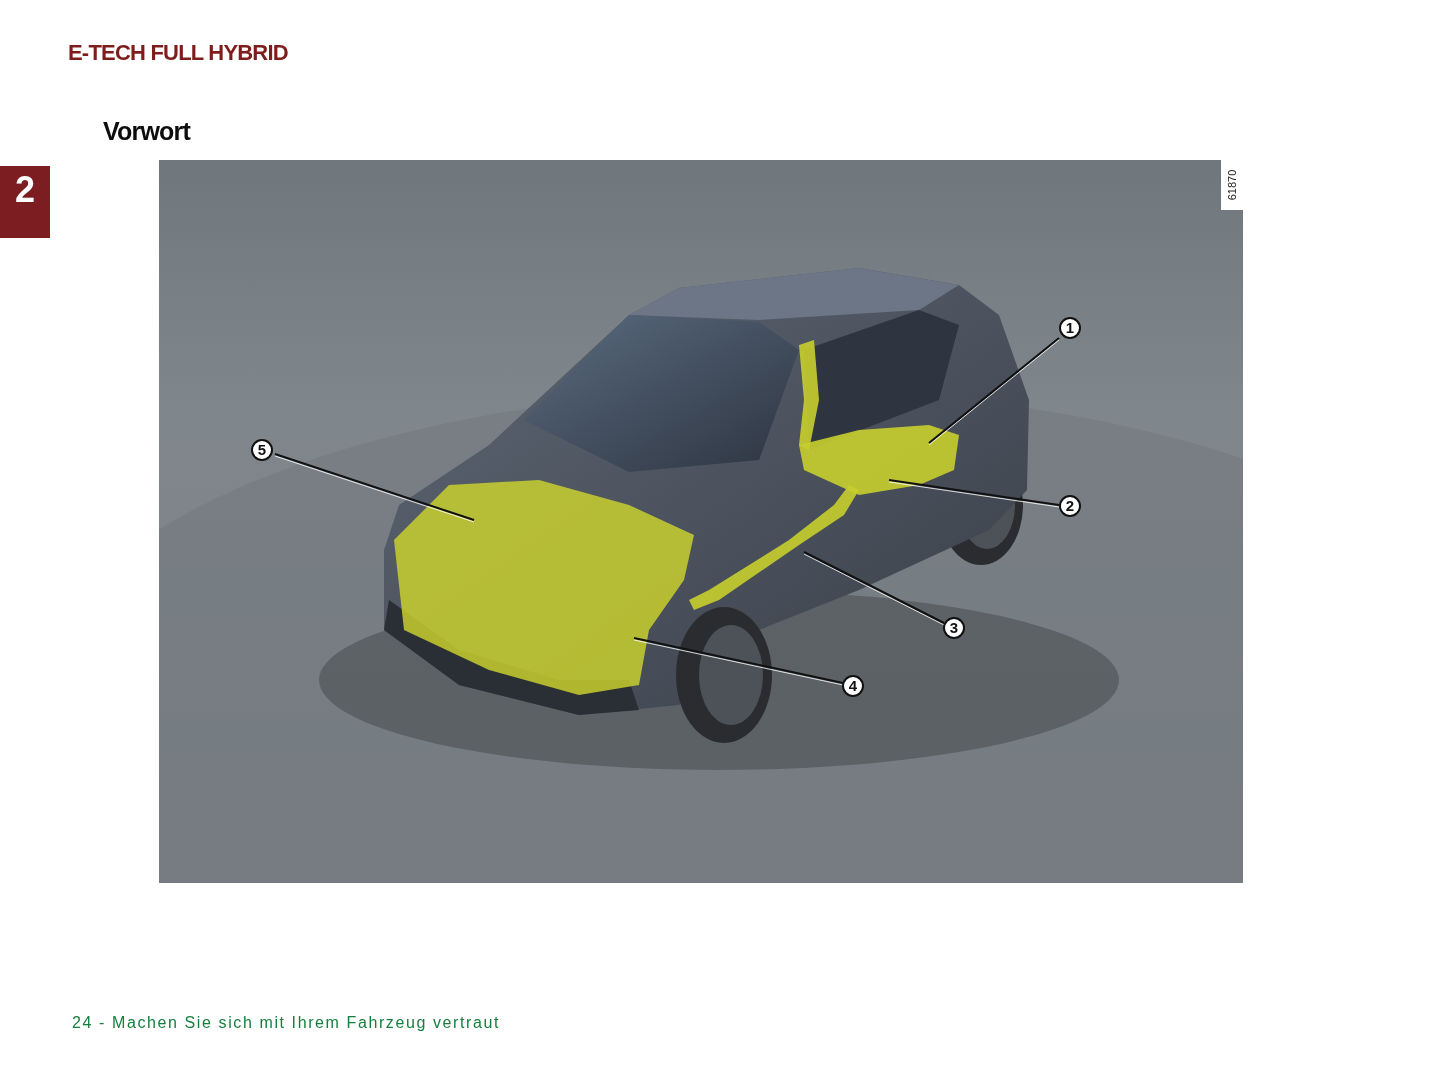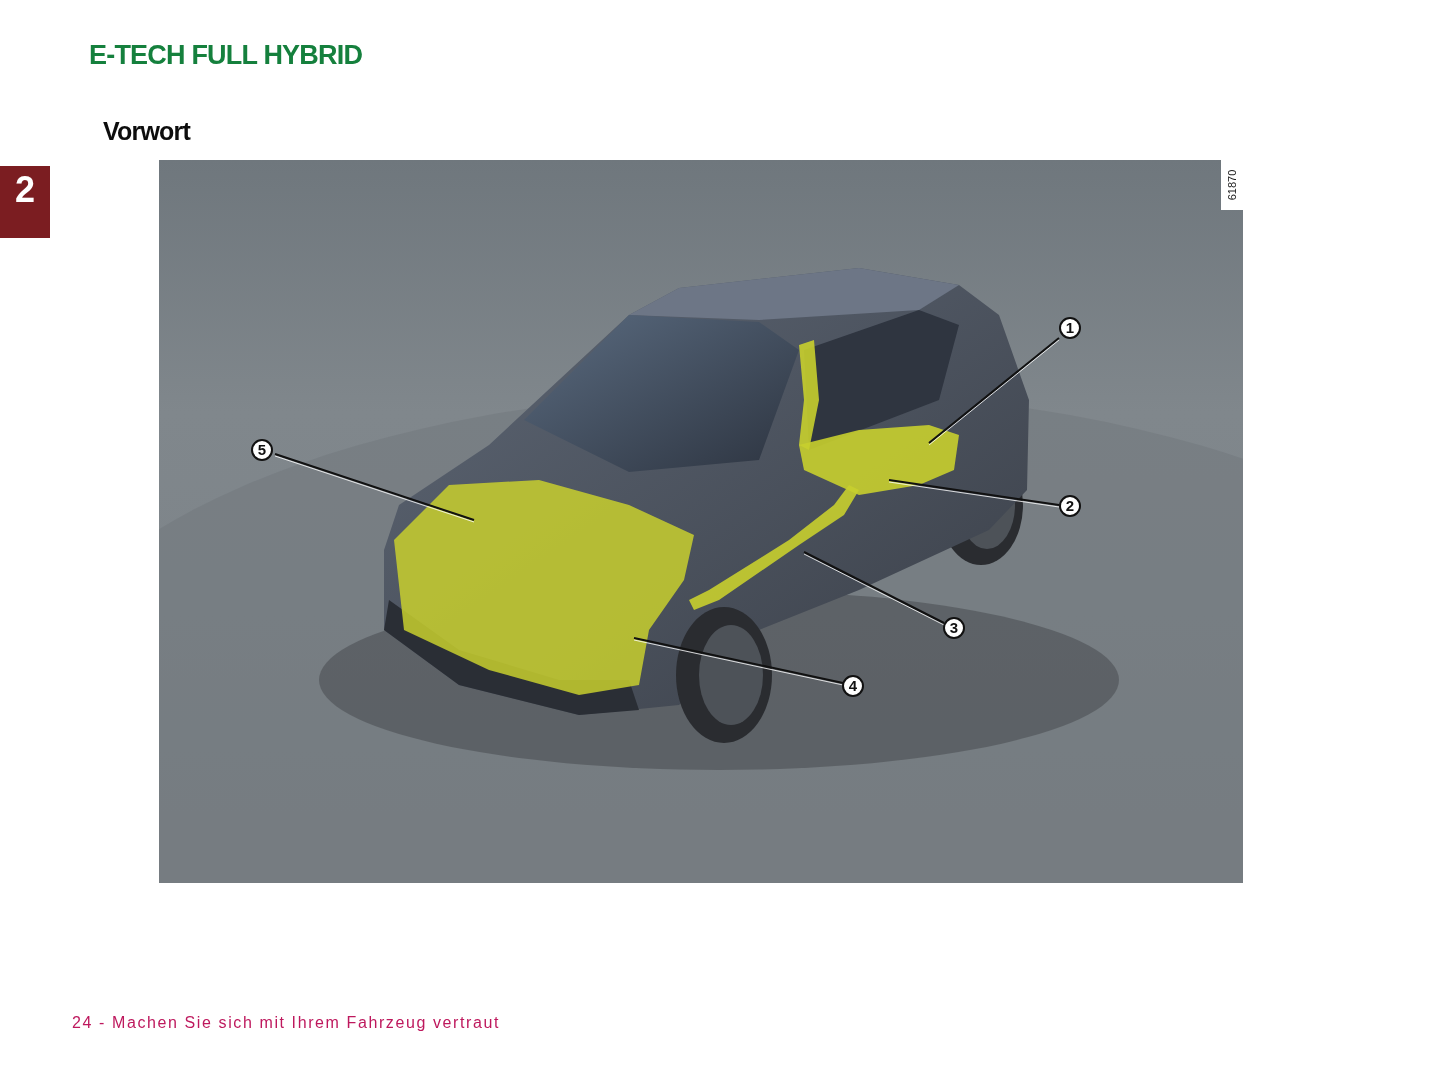--- a/index.html
+++ b/index.html
@@ -1,22 +1,22 @@
 <!DOCTYPE html>
 <html><head>
 <meta charset="utf-8">
 <style>
   html, body { margin:0; padding:0; }
   body {
     width:1445px; height:1070px; background:#ffffff; position:relative; overflow:hidden;
     font-family:"Liberation Sans", sans-serif; color:#111;
   }
   .title {
-    position:absolute; left:89px; top:40px; font-size:27px; font-weight:bold;
-    letter-spacing:-0.8px; color:#15803d;
+    position:absolute; left:68px; top:40px; font-size:22px; font-weight:bold;
+    letter-spacing:-0.8px; color:#7f1d1d;
   }
   .subtitle {
     position:absolute; left:72px; top:117px; font-size:25px; font-weight:bold;
     letter-spacing:-0.8px; color:#0d0d0d;margin-left:31px;
   }
   .chapter-tab {
     position:absolute; left:0; top:166px; width:50px; height:72px; background:#7b1d21;
     color:#fff; font-size:36px; font-weight:bold; text-align:center; line-height:48px;
   }
   .figure {
@@ -30,21 +30,21 @@
   .ref-tag span {
     position:absolute; left:50%; top:50%; transform:translate(-50%,-50%) rotate(-90deg);
     font-size:11px; color:#222; white-space:nowrap; font-family:"Liberation Sans", sans-serif;
   }
   .callout {
     position:absolute; width:22px; height:22px; border-radius:50%; background:#fff;
     border:2px solid #111; box-sizing:border-box; text-align:center; font-weight:bold;
     font-size:15px; line-height:18px; color:#111;
   }
   .footer {
-    position:absolute; left:72px; top:1014px; font-size:16px; letter-spacing:1.6px; color:#be185d;
+    position:absolute; left:72px; top:1014px; font-size:16px; letter-spacing:1.6px; color:#15803d;
   }
 </style>
 </head>
 <body>
 
 <div class="title">E-TECH FULL HYBRID</div>
 <div class="subtitle">Vorwort</div>
 <div class="chapter-tab">2</div>
 
 <div class="figure">

